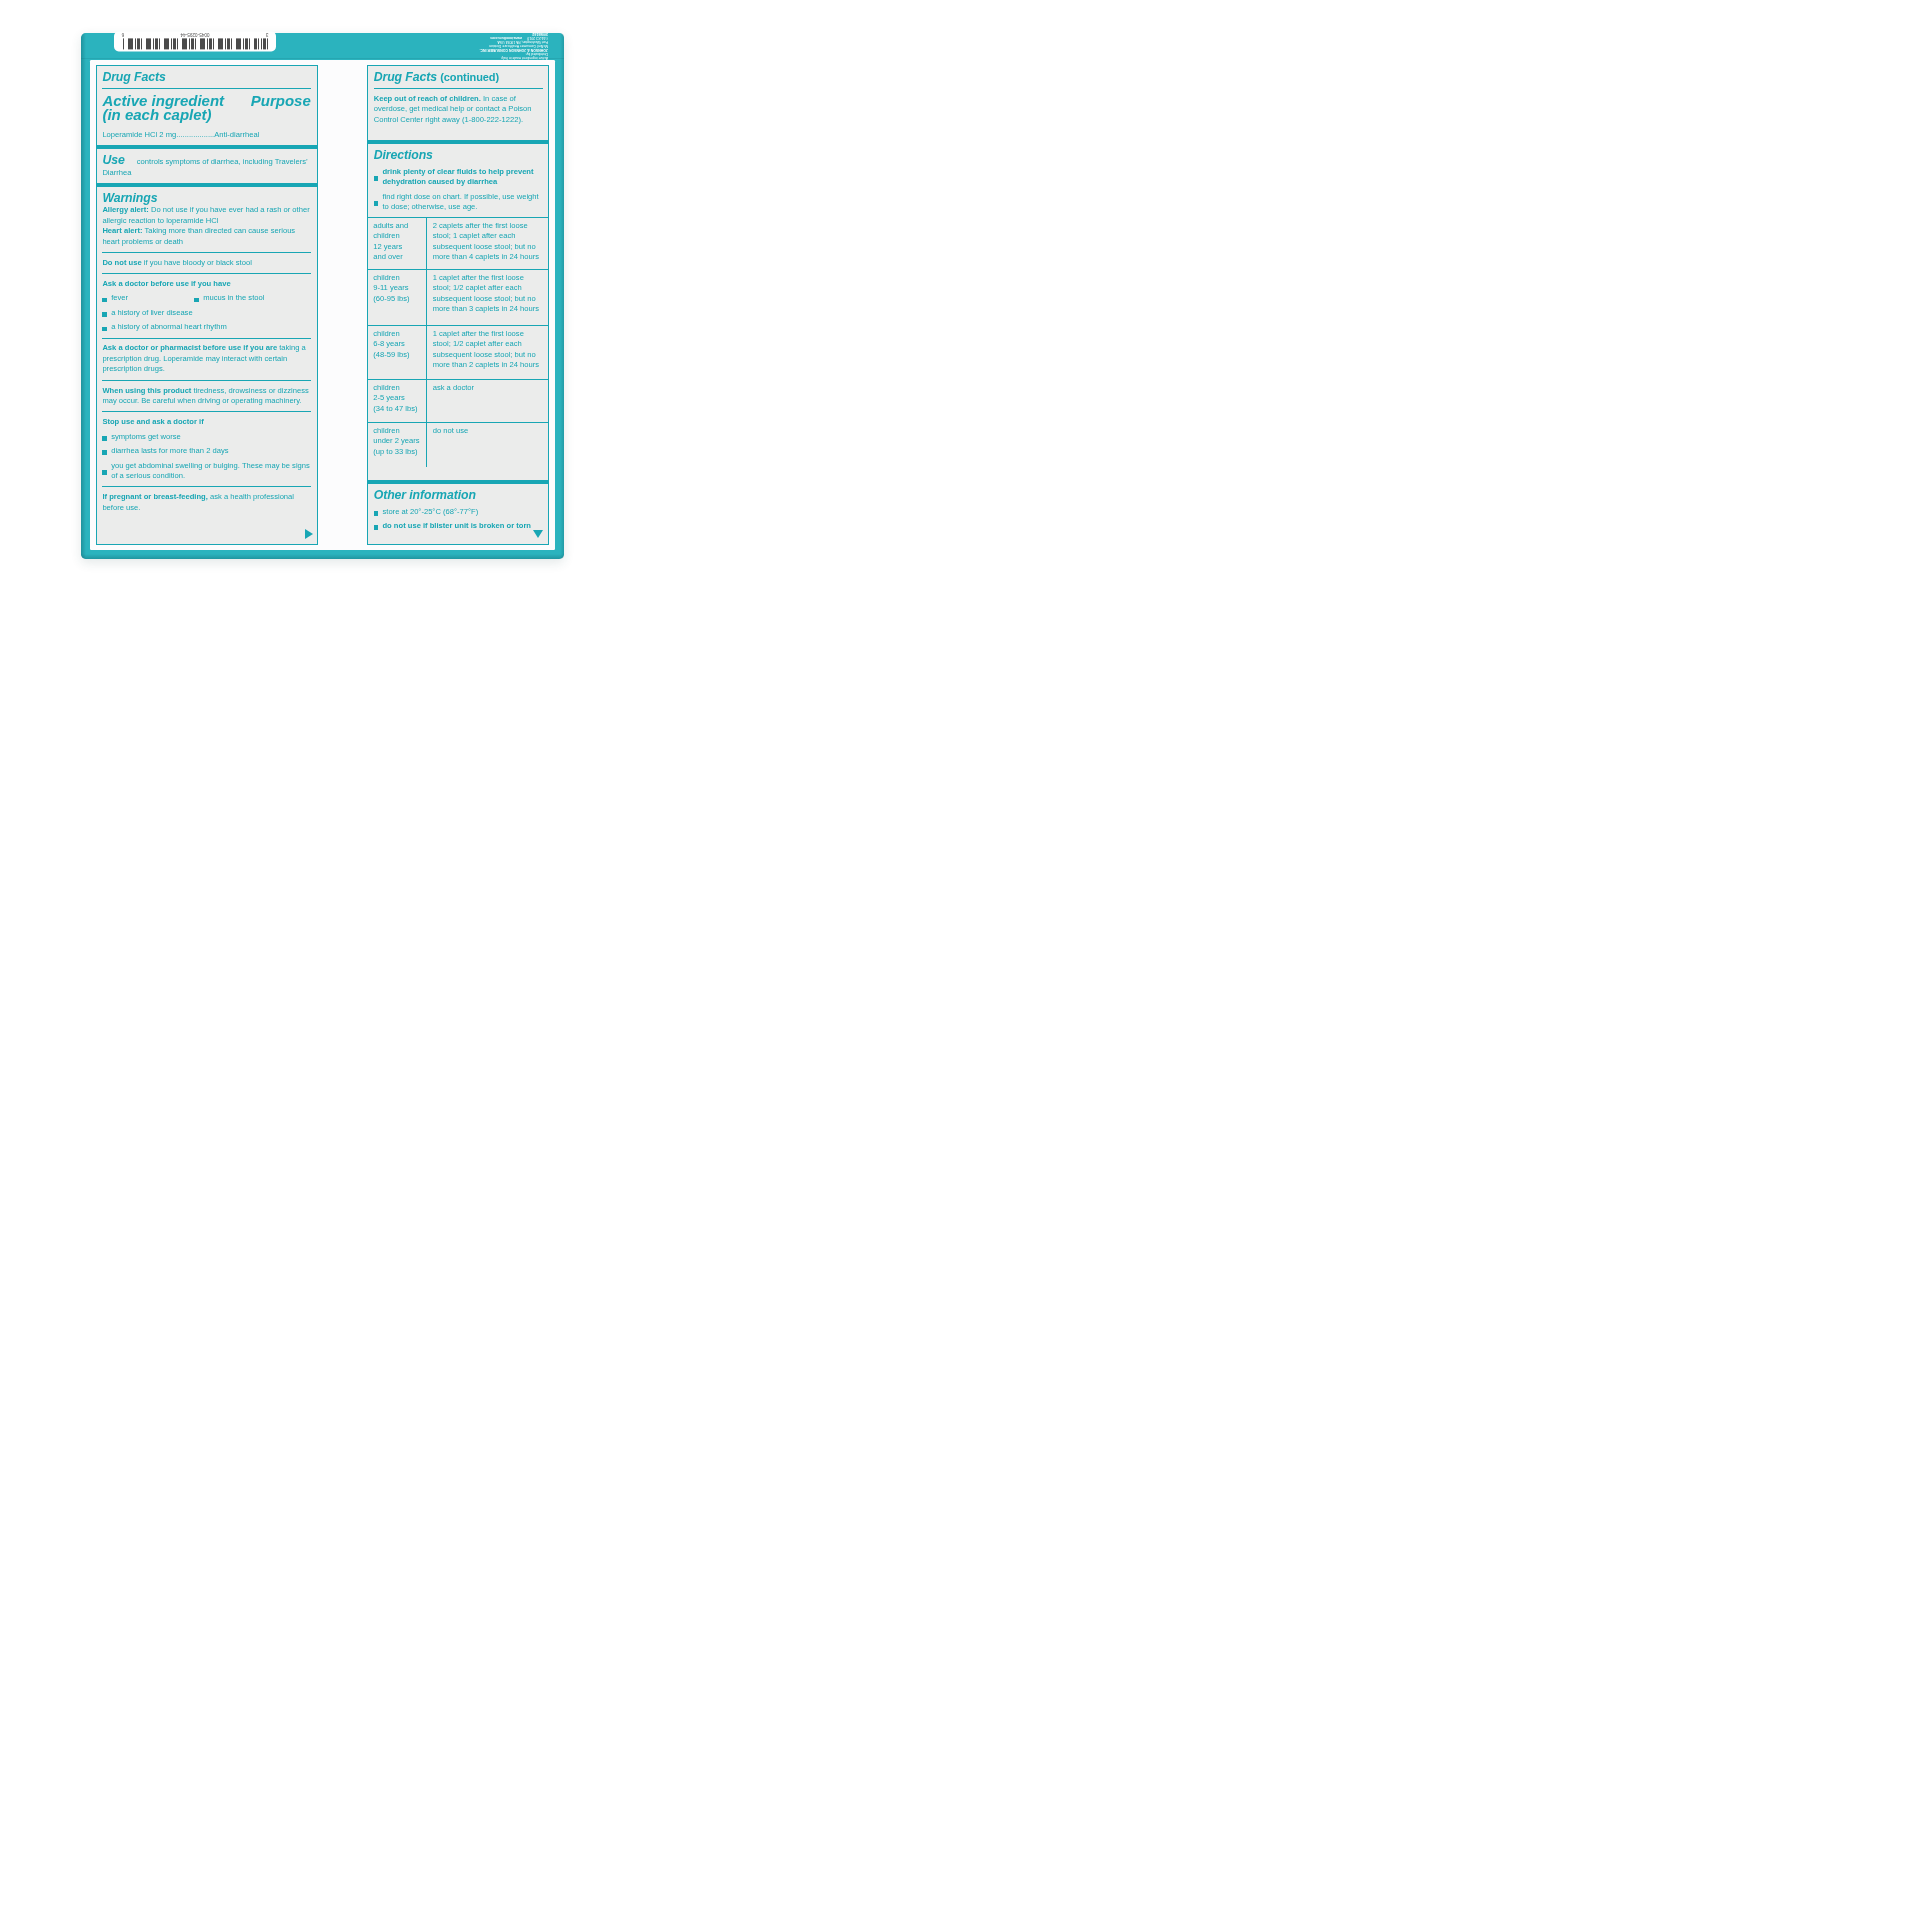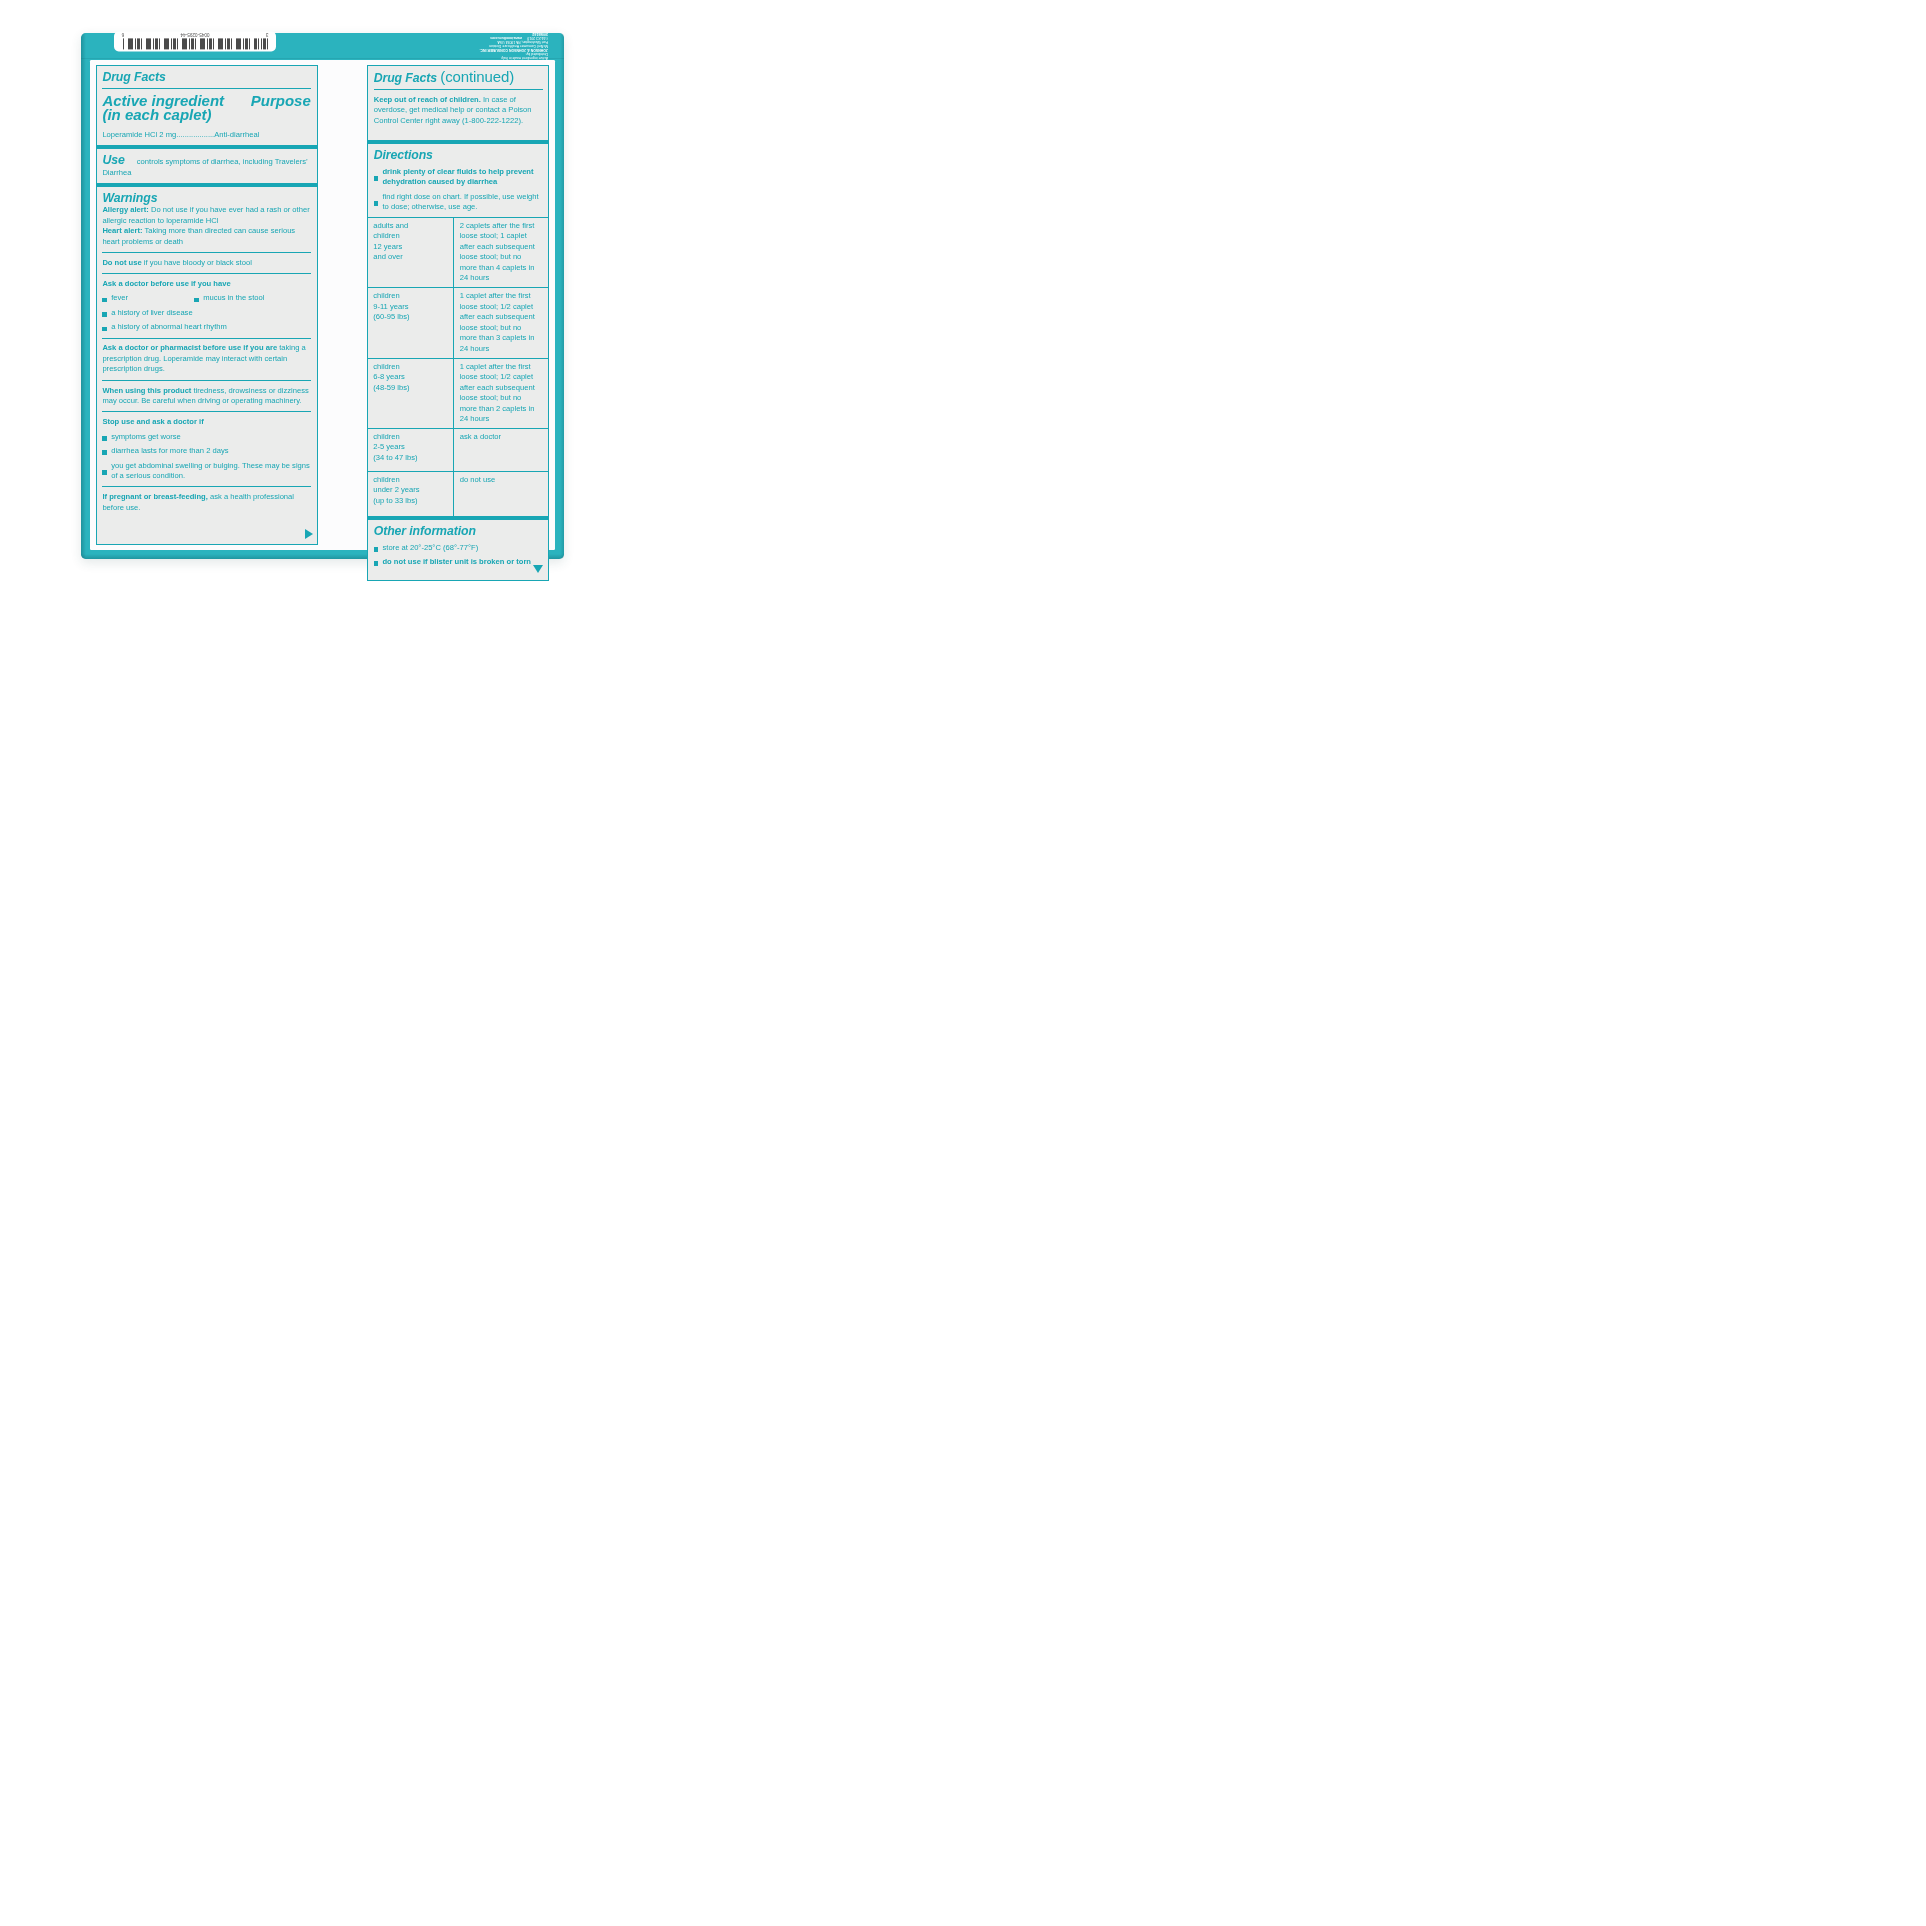--- a/index.html
+++ b/index.html
@@ -58,21 +58,21 @@
   .col-right{flex:1;}
   .gap{height:1.8px;background:#18a6b4;flex:0 0 auto;}
   .sec{
     background:#ebeceb;border:1.5px solid #18a6b4;box-sizing:border-box;
     padding:4.1px 5.8px 4.7px;position:relative;color:#18a6b4;
     font-size:7.6px;line-height:10.5px;
   }
   .grow{flex:1 1 auto;}
 
   .h1{font-size:12.3px;line-height:14.6px;font-weight:bold;font-style:italic;letter-spacing:-0.1px;}
-  .h1-suffix{font-size:15px;font-weight:normal;font-style:normal;text-align:center;}
+  .h1-suffix{font-size:11px;font-weight:bold;font-style:normal;text-align:center;}
   .h2{font-size:15px;line-height:14px;font-weight:bold;font-style:italic;}
   .rule{height:1.2px;background:#18a6b4;margin:2.9px 0 4.7px;}
   .subrule{height:1.2px;background:#18a6b4;margin:4.7px 0;}
   p{margin:0;}
   .b{font-weight:bold;}
   .headrow{display:flex;justify-content:space-between;align-items:flex-start;margin-top:1.2px;}
   .ingredient{margin-top:8.2px;}
 
   .useline .h1{margin-right:10px;}
 
@@ -92,21 +92,21 @@
     position:absolute;right:5.3px;bottom:6.4px;width:0;height:0;
     border-left:5.8px solid transparent;border-right:5.8px solid transparent;
     border-top:8.8px solid #18a6b4;
   }
 
   
   .tbl{margin:4.1px -5.8px -4.7px;border-top:1.5px solid #18a6b4;}
   .trow{display:flex;border-bottom:1.5px solid #18a6b4;}
   .trow:last-child{border-bottom:none;}
   .tage{
-    width:86px;flex:0 0 auto;border-right:1.5px solid #18a6b4;
+    width:59px;flex:0 0 auto;border-right:1.5px solid #18a6b4;
     padding:2.9px 4.7px 3.5px 5.3px;box-sizing:border-box;white-space:pre-line;
   }
   .tdose{flex:1 1 auto;padding:2.9px 9.3px 3.5px 5.8px;}
   .mh88{min-height:51px;} .mh94{min-height:55px;} .mh90{min-height:53px;}
   .mh72{min-height:42px;} .mh76{min-height:44px;}
 
   .mhL1{min-height:78px;} .mhL2{min-height:32px;}
   .mhR1{min-height:76px;} .mhR3{min-height:62px;}
 </style>
 </head>

